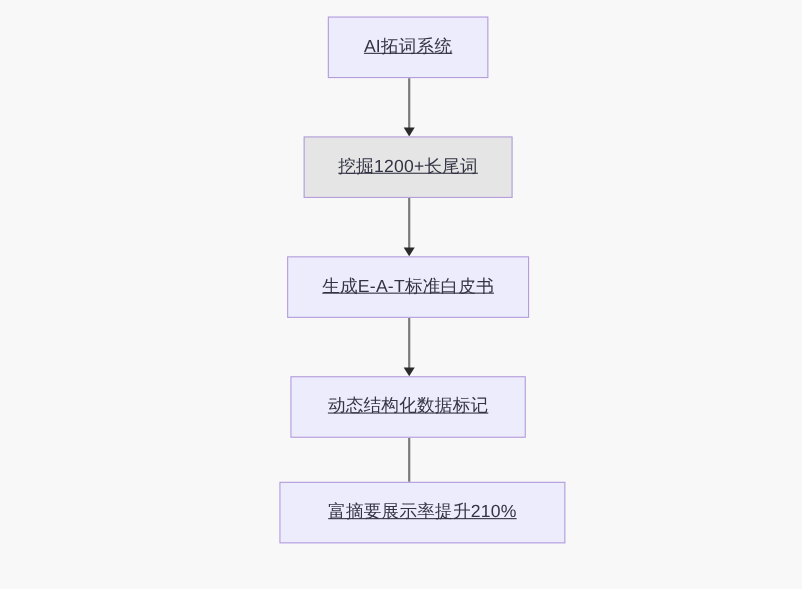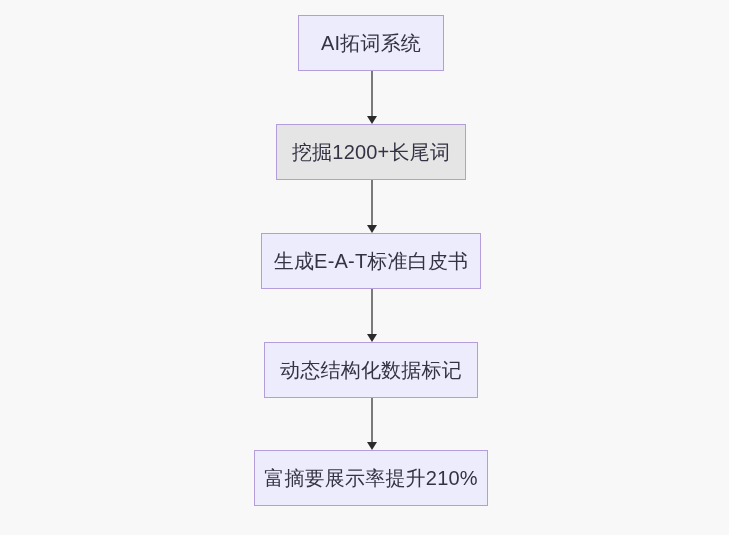--- a/index.html
+++ b/index.html
@@ -21,25 +21,26 @@
   .node {
     position: absolute;
     box-sizing: border-box;
     background: #ececfd;
     border: 1.5px solid #b39ddb;
     display: flex;
     align-items: center;
     justify-content: center;
   }
   .node-label {
-    font-size: 20px;
+    font-size: 16px;
     line-height: 1;
     color: #333344;
     white-space: nowrap;
     letter-spacing: 0.2px;
+    text-decoration: underline;
   }
   .edge {
     position: absolute;
   }
   .edge-line {
     position: absolute;
     left: 0;
     top: 0;
     width: 2px;
     background: #7a7a7a;
@@ -81,17 +82,17 @@
   </div>
   <div class="node" style="left: 276px; top: 124px; width: 190px; height: 56px; background: #e5e5e5; border-color: rgb(179, 157, 219);">
     <span class="node-label" style="color: rgb(51, 51, 68);">挖掘1200+长尾词</span>
   </div>
   <div class="node" style="left: 261px; top: 233px; width: 220px; height: 56px; background: rgb(236, 236, 253); border-color: rgb(179, 157, 219);">
     <span class="node-label" style="color: rgb(51, 51, 68);">生成E-A-T标准白皮书</span>
   </div>
   <div class="node" style="left: 264px; top: 342px; width: 214px; height: 56px; background: rgb(236, 236, 253); border-color: rgb(179, 157, 219);">
     <span class="node-label" style="color: rgb(51, 51, 68);">动态结构化数据标记</span>
   </div>
-  <div class="node" style="left: 254px; top: 450px; width: 234px; height: 56px; background: rgb(236, 236, 253); border-color: rgb(179, 157, 219);">
+  <div class="node" style="left: 254px; top: 438px; width: 260px; height: 56px; background: rgb(236, 236, 253); border-color: rgb(179, 157, 219);">
     <span class="node-label" style="color: rgb(51, 51, 68);">富摘要展示率提升210%</span>
   </div>
 
 </div>
 
 </body></html>

